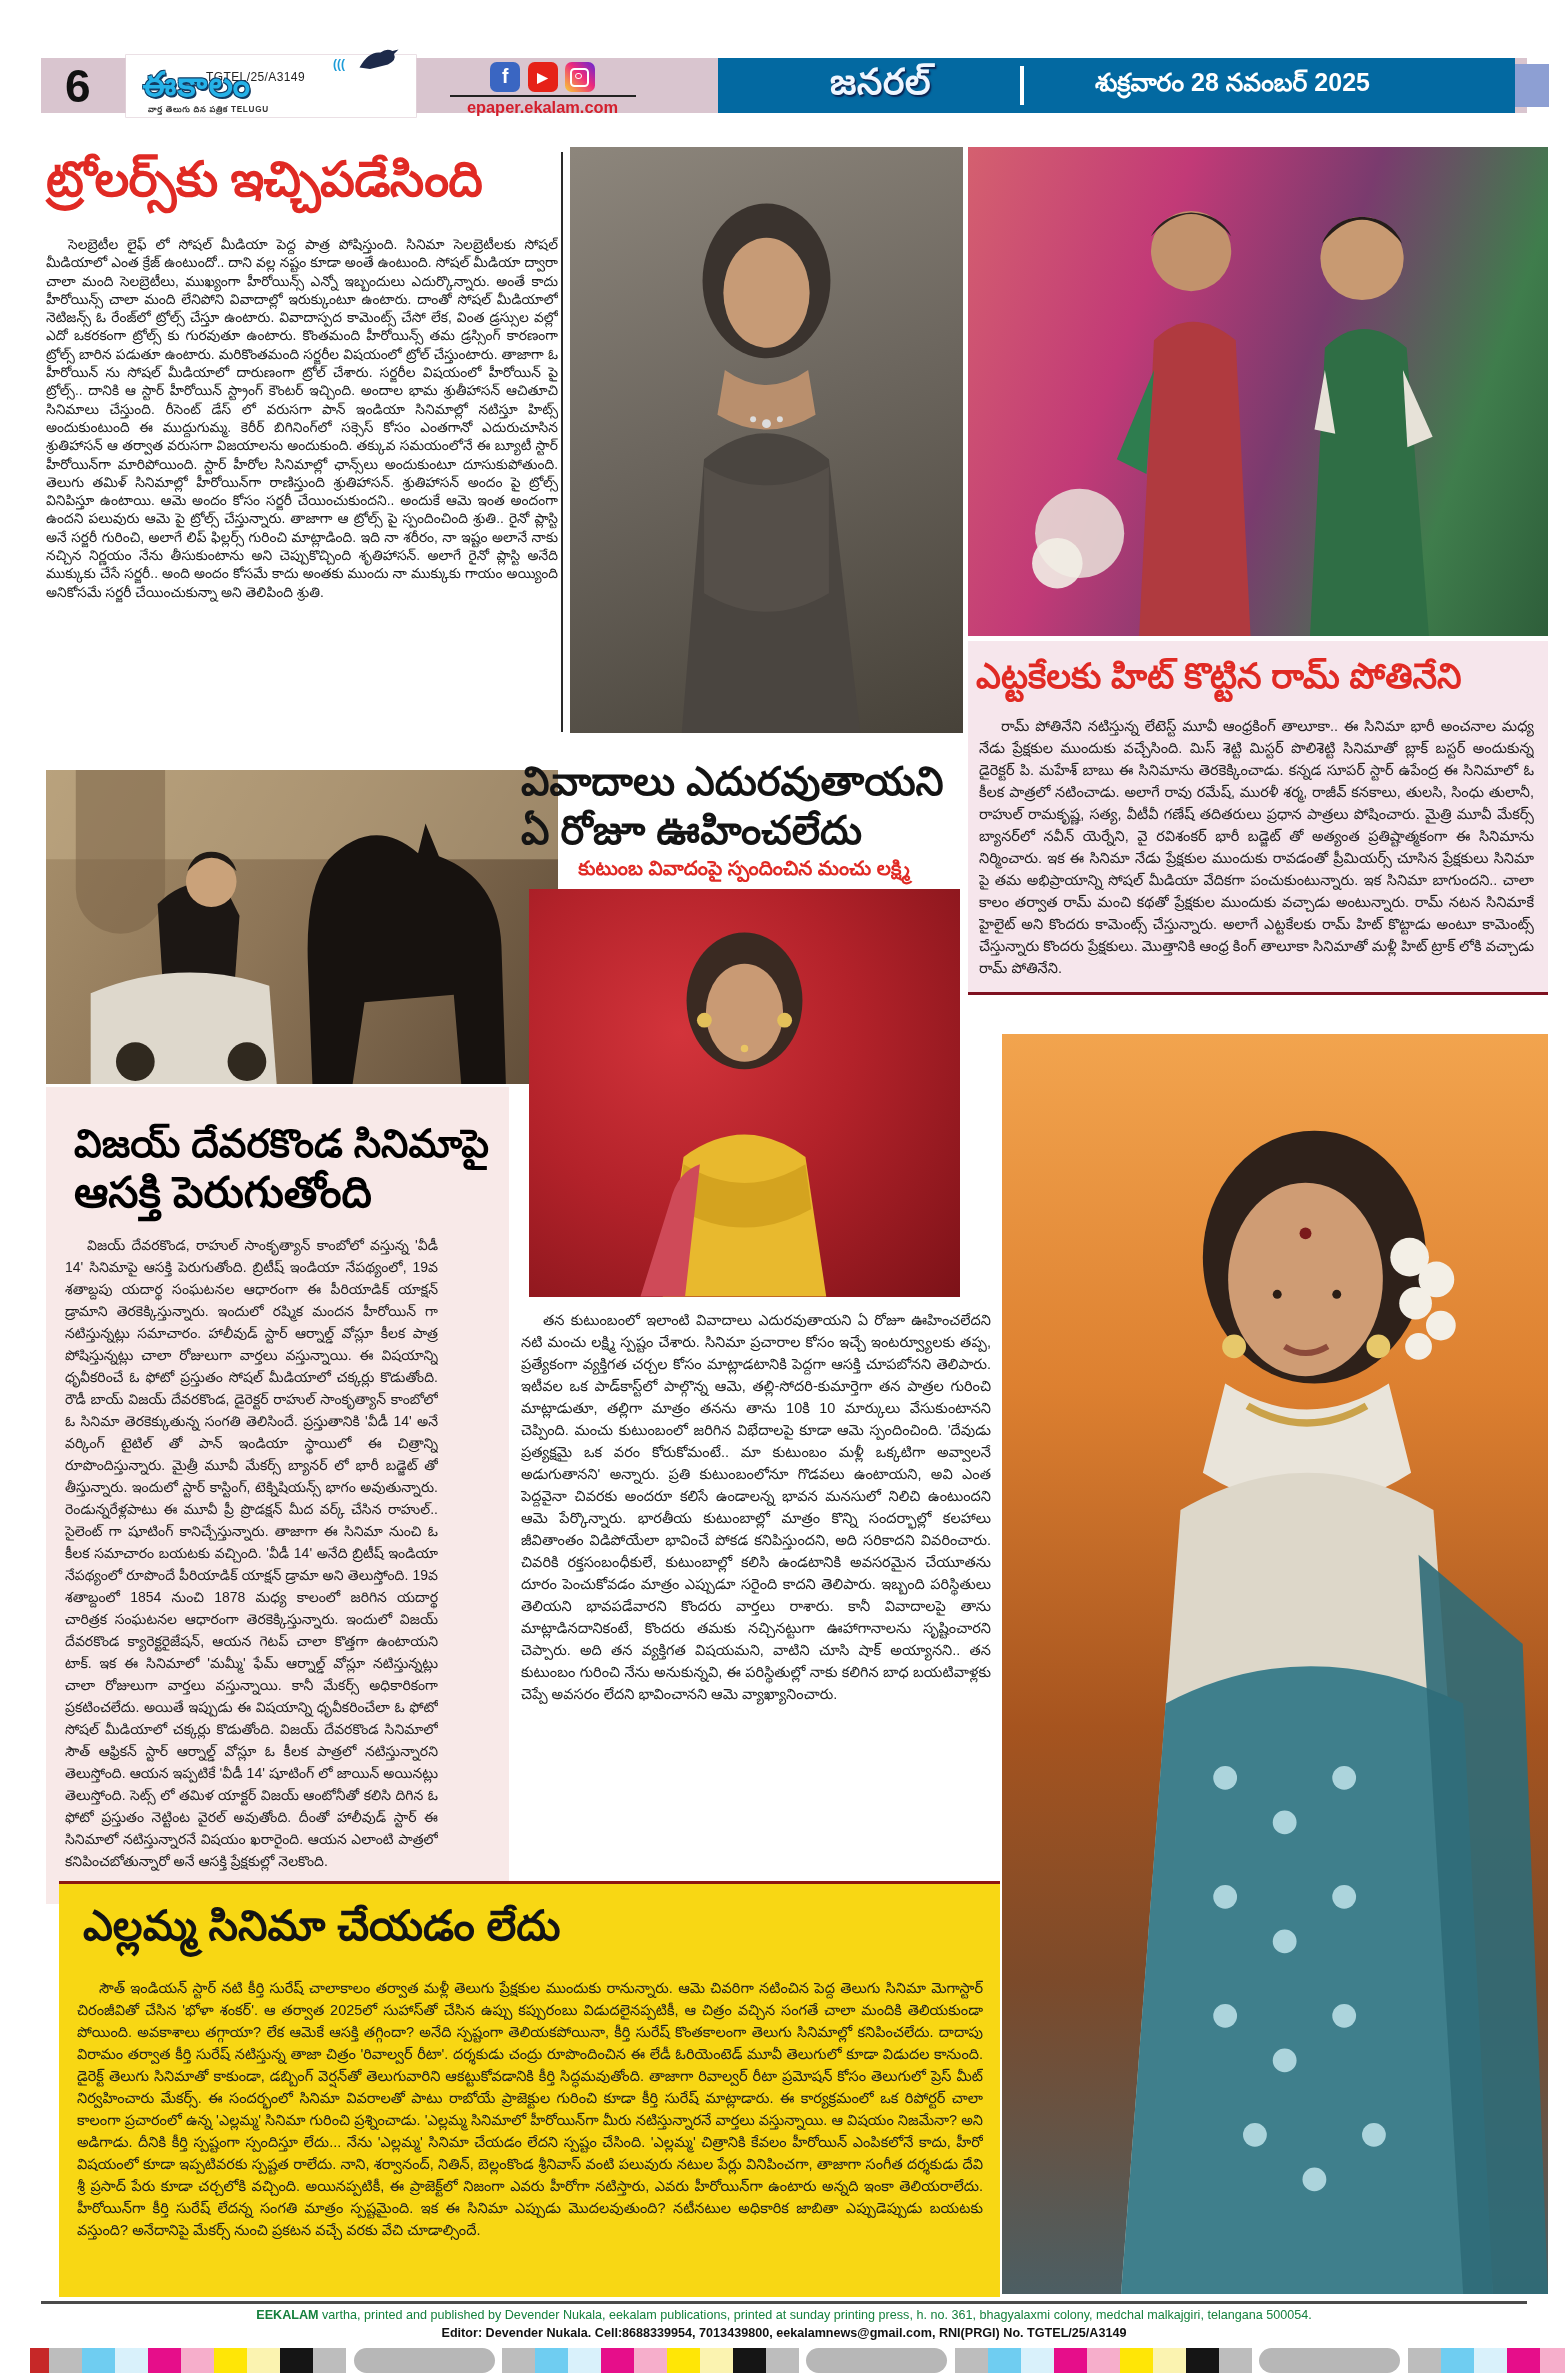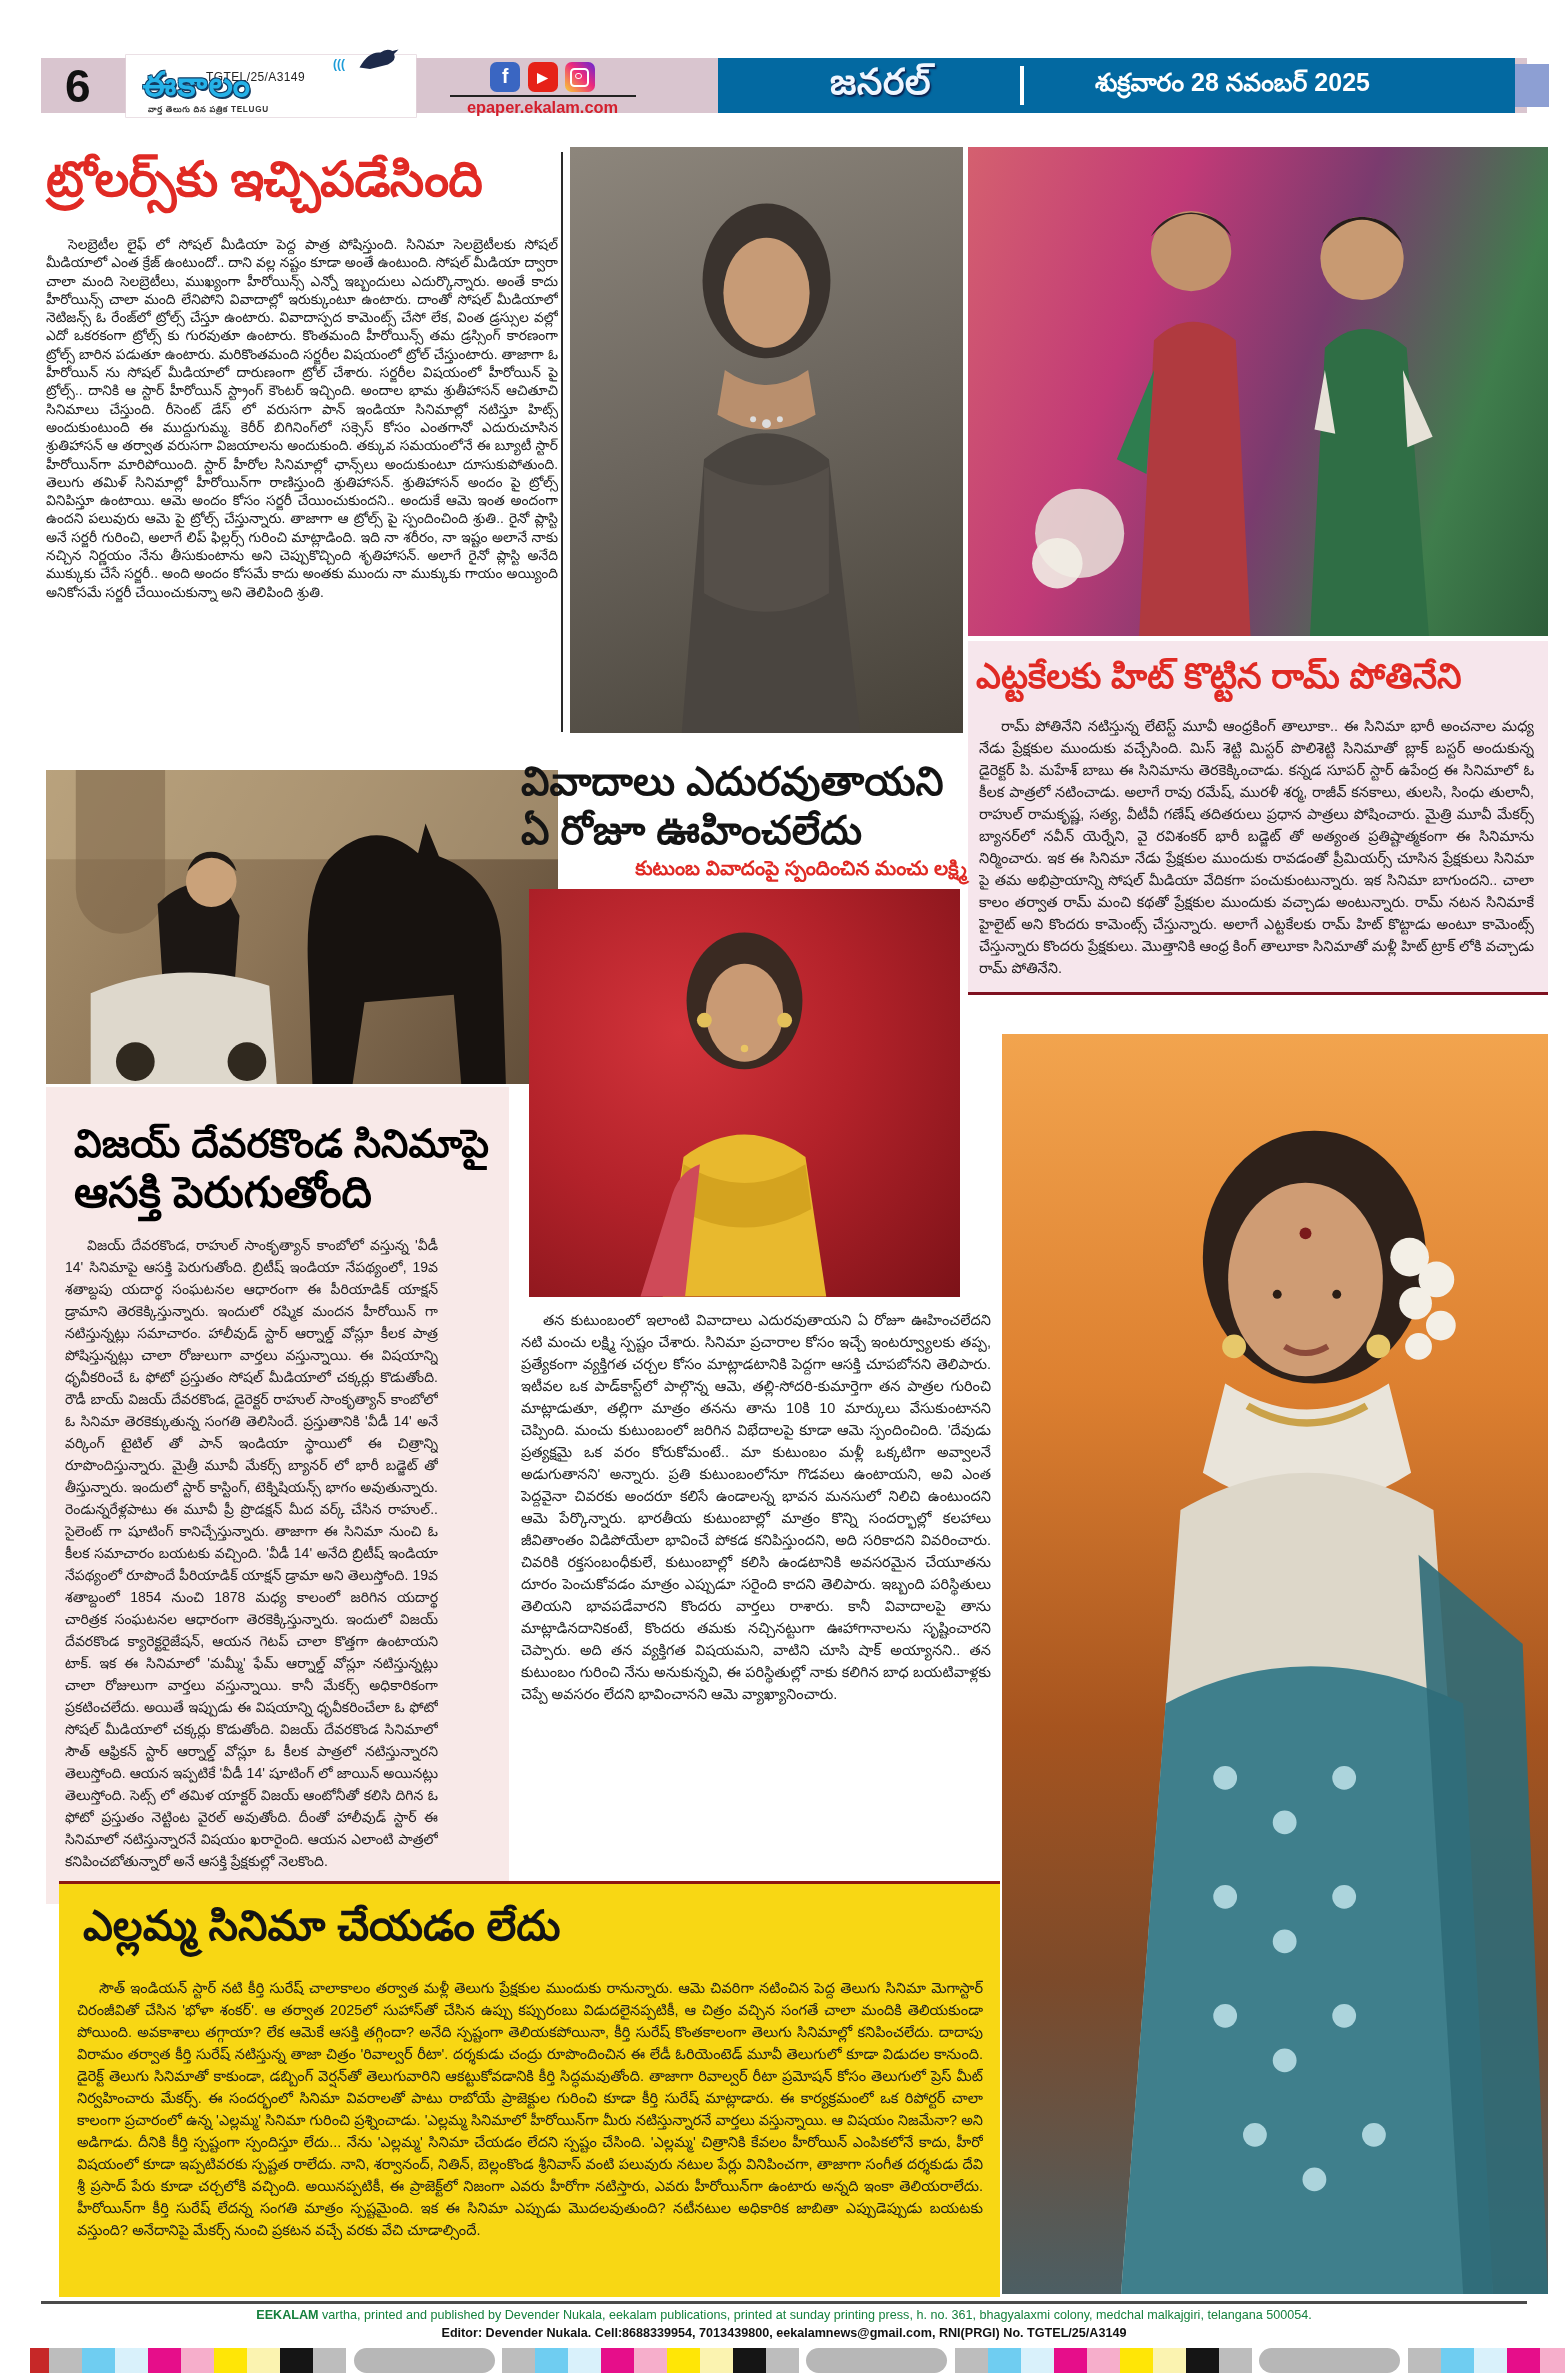--- a/index.html
+++ b/index.html
@@ -53,21 +53,21 @@
   .ph-keerthy{left:1002px;top:1034px;width:546px;height:1260px;background:linear-gradient(180deg,#f2a44e 0%,#dd8030 28%,#a6541f 55%,#7c4a2a 75%,#4c5e63 100%);}
 
   
   .vj-panel{left:46px;top:1087px;width:463px;height:817px;background:#f8e9e8;}
   .vj-headline{left:74px;top:1119px;width:416px;color:#000000;font-weight:bold;font-size:39px;line-height:49px;}
   .vj-headline .l2{font-size:43px;}
   .vj-body{left:65px;top:1234px;width:373px;height:654px;font-size:14px;line-height:22px;}
 
   
   .lk-headline{left:521px;top:757px;width:461px;text-align:left;color:#141414;font-weight:bold;font-size:40px;line-height:49px;}
-  .lk-subhead{left:521px;top:857px;width:446px;text-align:right;color:#e02a24;font-weight:bold;font-size:20px;}
+  .lk-subhead{left:521px;top:857px;width:446px;text-align:center;color:#e02a24;font-weight:bold;font-size:20px;}
   .lk-body{left:521px;top:1309px;width:470px;height:565px;font-size:14.5px;line-height:22px;}
 
   
   .ram-panel{left:968px;top:641px;width:580px;height:351px;background:#f6e6ec;border-bottom:3.7px solid #7e1120;}
   .ram-headline{left:976px;top:653px;width:573px;font-size:35px;line-height:45px;}
   .ram-body{left:979px;top:715px;width:555px;height:268px;font-size:14.5px;line-height:22px;}
 
   
   .yellow-box{left:59px;top:1881px;width:941px;height:413px;background:#f8d714;border-top:3.7px solid #8c1711;}
   .yb-headline{left:83px;top:1902px;width:818px;color:#141414;font-weight:bold;font-size:42px;}

